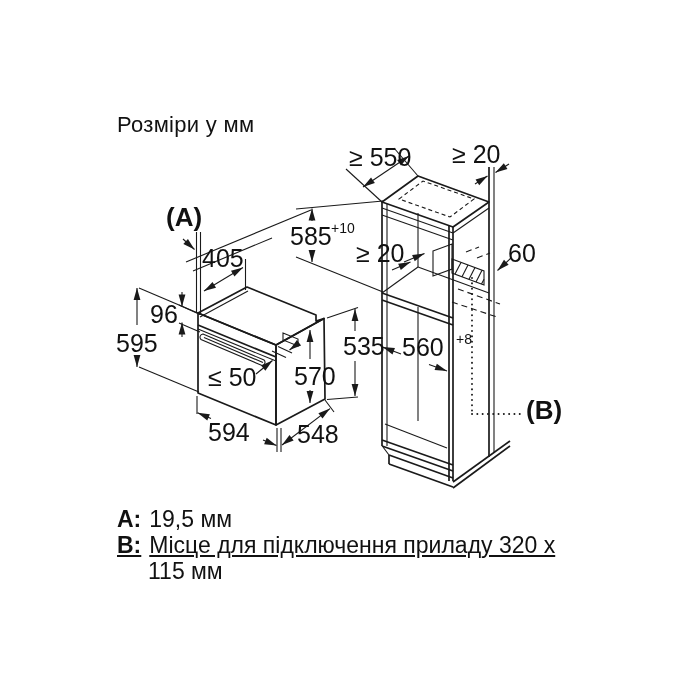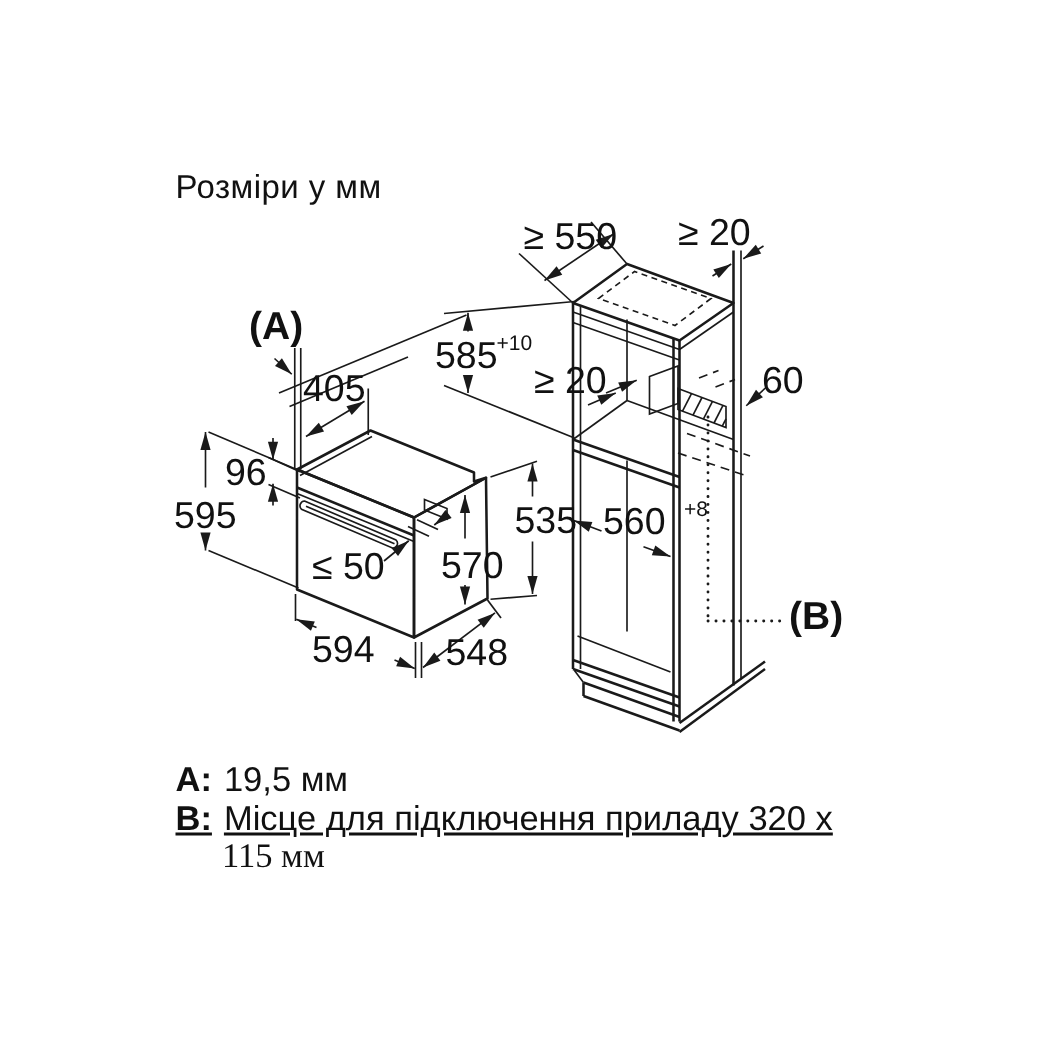--- a/index.html
+++ b/index.html
@@ -5,21 +5,21 @@
   html,body{margin:0;padding:0;background:#fff;}
   .page{
     position:relative;width:700px;height:700px;background:#ffffff;
     font-family:"Liberation Sans",sans-serif;color:#111;overflow:hidden;
   }
   .title{position:absolute;left:117px;top:112px;font-size:22px;letter-spacing:.3px;}
   .note-line{position:absolute;font-size:23px;white-space:nowrap;}
   .note-key{font-weight:bold;margin-right:8px;}
   .nA{left:117px;top:506px;}
   .nB{left:117px;top:532px;text-decoration:underline;}
-  .nB2{left:148px;top:558px;font-family:Liberation Serif, serif;}
+  .nB2{left:148px;top:558px;}
   svg{position:absolute;left:0;top:0;}
   .o{stroke:#1a1a1a;stroke-width:1.7;fill:none;stroke-linejoin:round;}
   .t{stroke:#1a1a1a;stroke-width:1.1;fill:none;}
   .dash{stroke:#1a1a1a;stroke-width:1.1;fill:none;stroke-dasharray:6 4;}
   .dash2{stroke:#1a1a1a;stroke-width:1.1;fill:none;stroke-dasharray:4 3;}
   .dot{stroke:#1a1a1a;stroke-width:1.9;fill:none;stroke-dasharray:0.1 5.2;stroke-linecap:round;}
   .lbl{font-family:"Liberation Sans",sans-serif;font-size:25px;fill:#111;}
   .lbl-b{font-family:"Liberation Sans",sans-serif;font-size:26px;font-weight:bold;fill:#111;}
   .sup{font-family:"Liberation Sans",sans-serif;font-size:14px;fill:#111;}
 </style>

